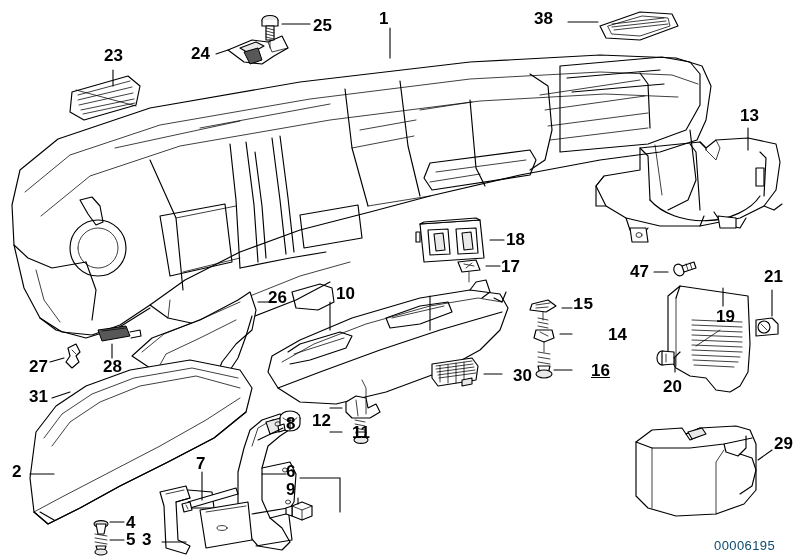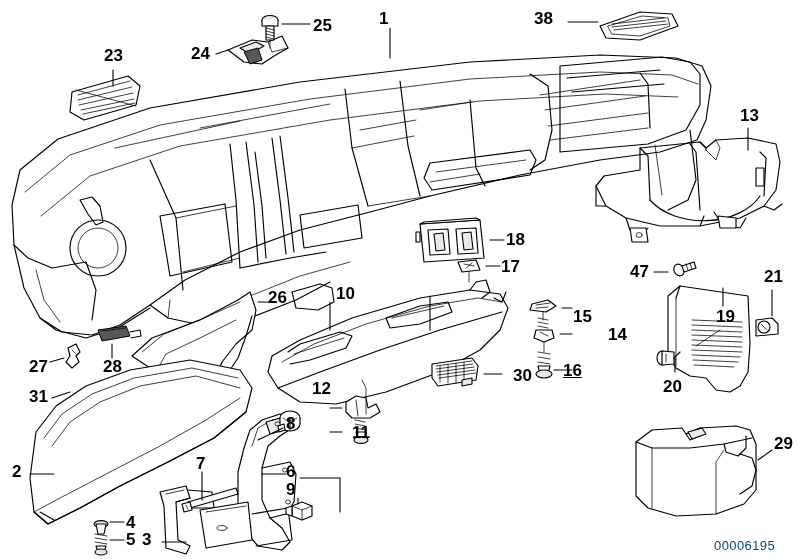--- a/index.html
+++ b/index.html
@@ -399,25 +399,25 @@
   <div class="lbl" style="left:12px;top:463px;">2</div>
   <div class="lbl" style="left:142px;top:531px;">3</div>
   <div class="lbl" style="left:126px;top:514px;">4</div>
   <div class="lbl" style="left:126px;top:531px;">5</div>
   <div class="lbl" style="left:286px;top:463px;">6</div>
   <div class="lbl" style="left:196px;top:455px;">7</div>
   <div class="lbl" style="left:286px;top:415px;">8</div>
   <div class="lbl" style="left:286px;top:481px;">9</div>
   <div class="lbl" style="left:336px;top:285px;">10</div>
   <div class="lbl" style="left:312px;top:424px;margin-left:40px;">11</div>
-  <div class="lbl" style="left:312px;top:380px;">12</div>
+  <div class="lbl" style="left:312px;top:412px;">12</div>
   <div class="lbl" style="left:740px;top:107px;">13</div>
   <div class="lbl" style="left:573px;top:326px;margin-left:35px;">14</div>
-  <div class="lbl" style="left:573px;top:308px;">15</div>
-  <div class="lbl" style="left:563px;top:362px;text-decoration:underline;">16</div>
+  <div class="lbl" style="left:573px;top:296px;font-family:Liberation Mono, monospace;">15</div>
+  <div class="lbl" style="left:591px;top:362px;text-decoration:underline;">16</div>
   <div class="lbl" style="left:501px;top:258px;">17</div>
   <div class="lbl" style="left:506px;top:231px;">18</div>
   <div class="lbl" style="left:716px;top:268px;margin-top:40px;">19</div>
   <div class="lbl" style="left:663px;top:378px;">20</div>
   <div class="lbl" style="left:764px;top:268px;">21</div>
   <div class="lbl" style="left:534px;top:10px;">38</div>
   <div class="lbl" style="left:104px;top:47px;">23</div>
   <div class="lbl" style="left:191px;top:45px;">24</div>
   <div class="lbl" style="left:313px;top:17px;">25</div>
   <div class="lbl" style="left:268px;top:289px;">26</div>

